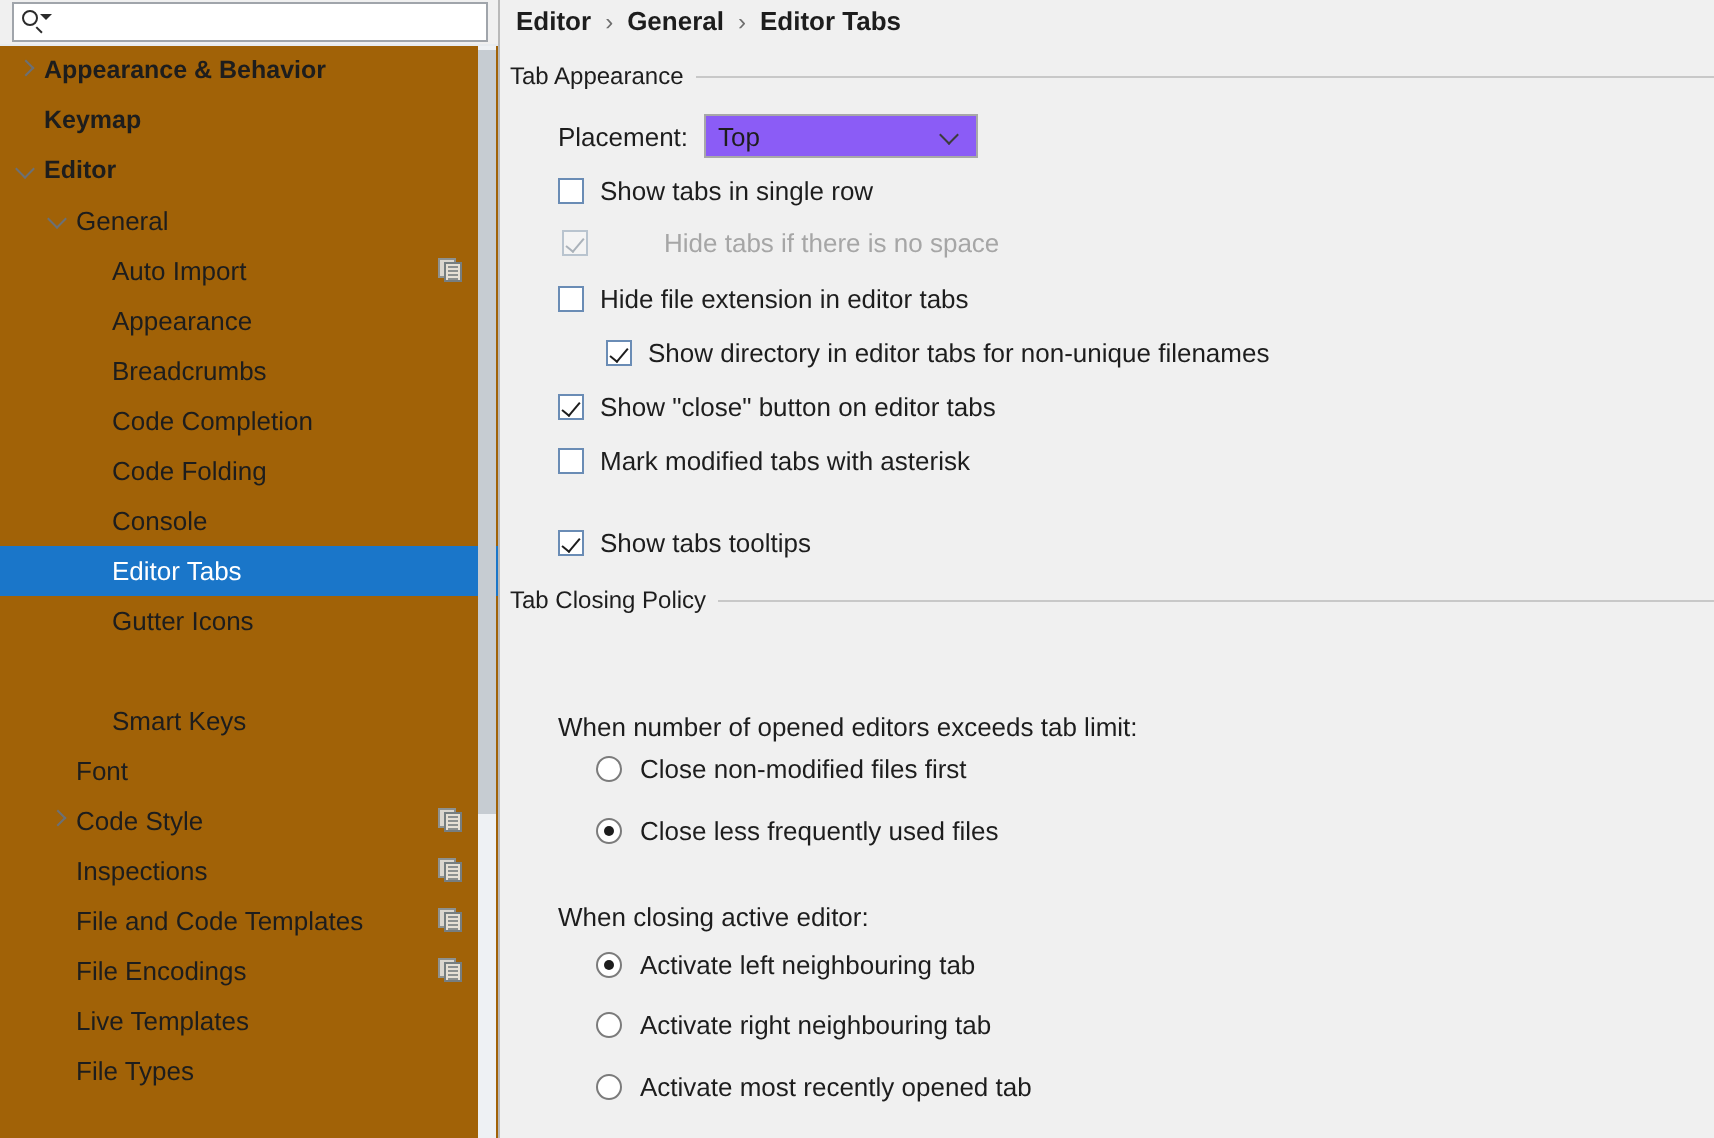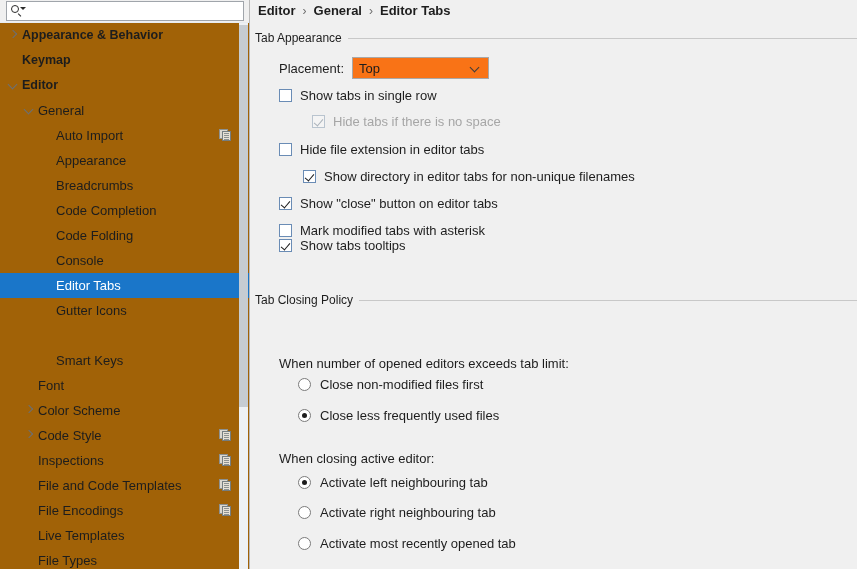--- a/index.html
+++ b/index.html
@@ -292,21 +292,21 @@
     border-radius: 50%;
     background: #1d1d1d;
   }
 
   .field-label { margin-right: 8px; font-size: 13px; }
 
   #placement-select {
     position: relative;
     width: 137px;
     height: 22px;
-    background: #f97316;
+    background: #8b5cf6;
     border: 1px solid #a8a8a8;
     display: flex;
     align-items: center;
     padding-left: 6px;
     font-size: 13px;
   }
   #placement-select .chevron {
     position: absolute;
     right: 10px; top: 6px;
     width: 7px; height: 7px;
@@ -422,25 +422,20 @@
             <span class="label">Smart Keys</span>
             <span class="spacer"></span>
           </div>
           <div class="tree-row ind1">
             <span class="twisty"></span>
             <span class="label">Font</span>
             <span class="spacer"></span>
           </div>
           <div class="tree-row ind1">
             <span class="twisty right"></span>
-            <span class="label">Color Scheme</span>
-            <span class="spacer"></span>
-          </div>
-          <div class="tree-row ind1">
-            <span class="twisty right"></span>
             <span class="label">Code Style</span>
             <span class="spacer"></span>
             <span class="copy-icon">
               <span class="back"></span>
               <span class="front"></span>
             </span>
           </div>
           <div class="tree-row ind1">
             <span class="twisty"></span>
             <span class="label">Inspections</span>
@@ -509,41 +504,41 @@
         <span>Top</span>
         <span class="chevron"></span>
       </span>
     </div>
 
     <div id="appearance-options">
         <div class="row" style="top: 88px; left: 29px;">
           <span class="checkbox"></span>
           <span>Show tabs in single row</span>
         </div>
-        <div class="row disabled" style="top: 114px; left: 62px;">
+        <div class="row disabled" style="top: 114px; left: 31px; gap: 30px;">
           <span class="checkbox checked disabled"></span>
           <span>Hide tabs if there is no space</span>
         </div>
         <div class="row" style="top: 142px; left: 29px;">
           <span class="checkbox"></span>
           <span>Hide file extension in editor tabs</span>
         </div>
         <div class="row" style="top: 169px; left: 29px; padding-left: 24px;">
           <span class="checkbox checked"></span>
           <span>Show directory in editor tabs for non-unique filenames</span>
         </div>
         <div class="row" style="top: 196px; left: 29px;">
           <span class="checkbox checked"></span>
           <span>Show "close" button on editor tabs</span>
         </div>
         <div class="row" style="top: 223px; left: 29px;">
           <span class="checkbox"></span>
           <span>Mark modified tabs with asterisk</span>
         </div>
-        <div class="row" style="top: 238px; left: 29px; text-align: right;">
+        <div class="row" style="top: 264px; left: 29px; text-align: right;">
           <span class="checkbox checked"></span>
           <span>Show tabs tooltips</span>
         </div>
       </div>
 
     <div class="section" style="top:292px;">
       <div class="section-head">
         <span class="section-title">Tab Closing Policy</span>
         <span class="section-line"></span>
       </div>

